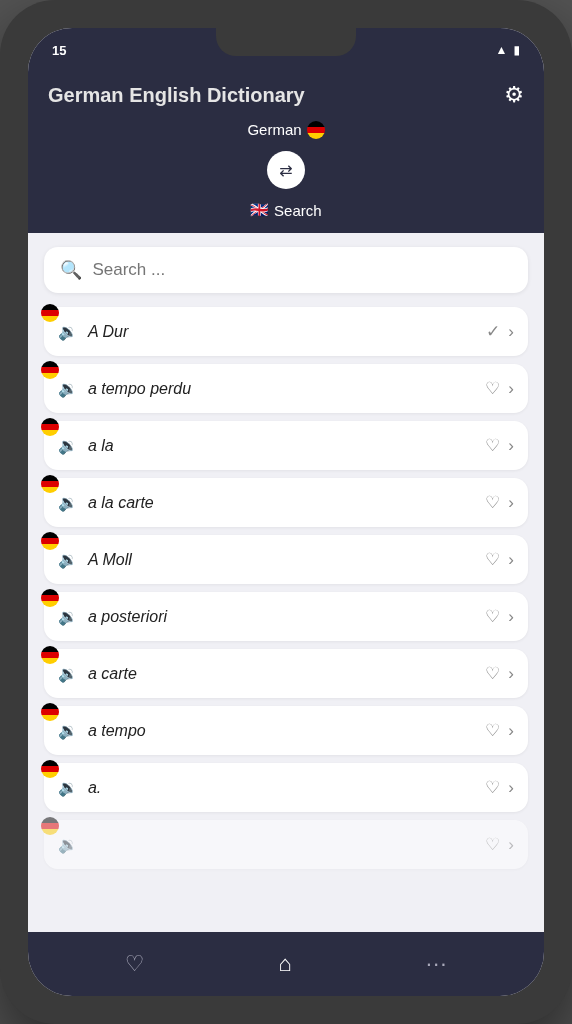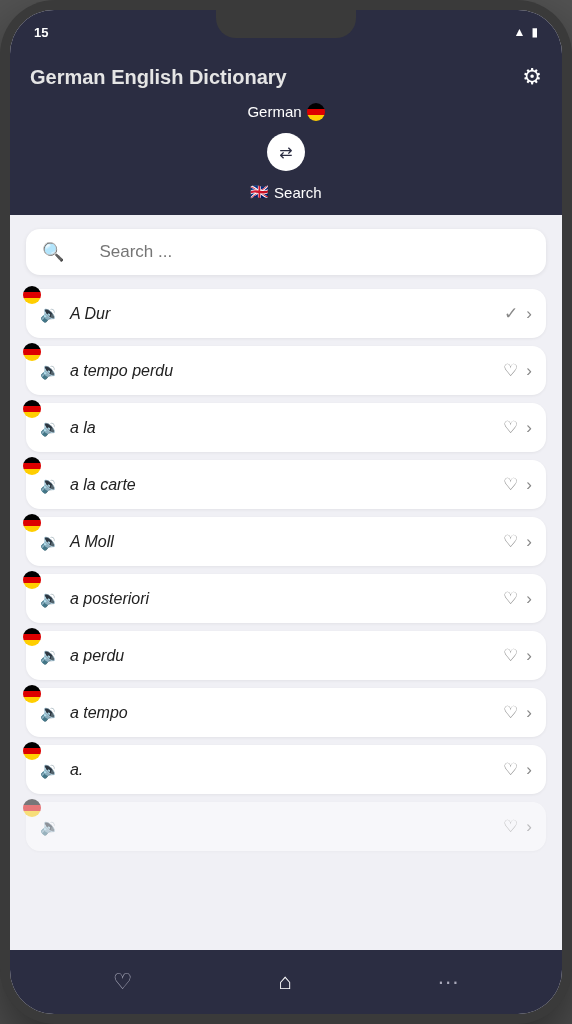--- a/index.html
+++ b/index.html
@@ -9,21 +9,21 @@
       justify-content: center;
       align-items: center;
       min-height: 100vh;
       font-family: -apple-system, BlinkMacSystemFont, 'Segoe UI', sans-serif;
     }
     .phone {
       width: 572px;
       height: 1024px;
       background: #3a3a3a;
       border-radius: 55px;
-      padding: 10px;
+      padding: 28px;
       position: relative;
       box-shadow: 0 30px 80px rgba(0,0,0,0.6);
     }
     .phone-inner {
       width: 100%;
       height: 100%;
       background: #f0f0f5;
       border-radius: 44px;
       overflow: hidden;
       display: flex;
@@ -127,21 +127,20 @@
       color: #888;
       font-size: 18px;
     }
     .search-input {
       border: none;
       outline: none;
       font-size: 17px;
       color: #aaa;
       background: transparent;
       flex: 1;
-      margin-left: 25px;
     }
     
     .word-list {
       flex: 1;
       overflow-y: auto;
       background: #f0f0f5;
       padding: 6px 16px 8px 16px;
       display: flex;
       flex-direction: column;
       gap: 0;
@@ -371,21 +370,21 @@
 
       <div class="word-item">
         <span class="flag-badge">
           <span class="german-flag">
               <span class="gf-black"></span>
               <span class="gf-red"></span>
               <span class="gf-gold"></span>
             </span>
         </span>
         <span class="speaker-icon">🔉</span>
-        <span class="word-text">a perdu</span>
+        <span class="word-text">a carte</span>
         <div class="item-actions">
           <span class="heart-icon">♡</span>
           <span class="chevron-icon">›</span>
         </div>
       </div>
 
       <div class="word-item">
         <span class="flag-badge">
           <span class="german-flag">
               <span class="gf-black"></span>

